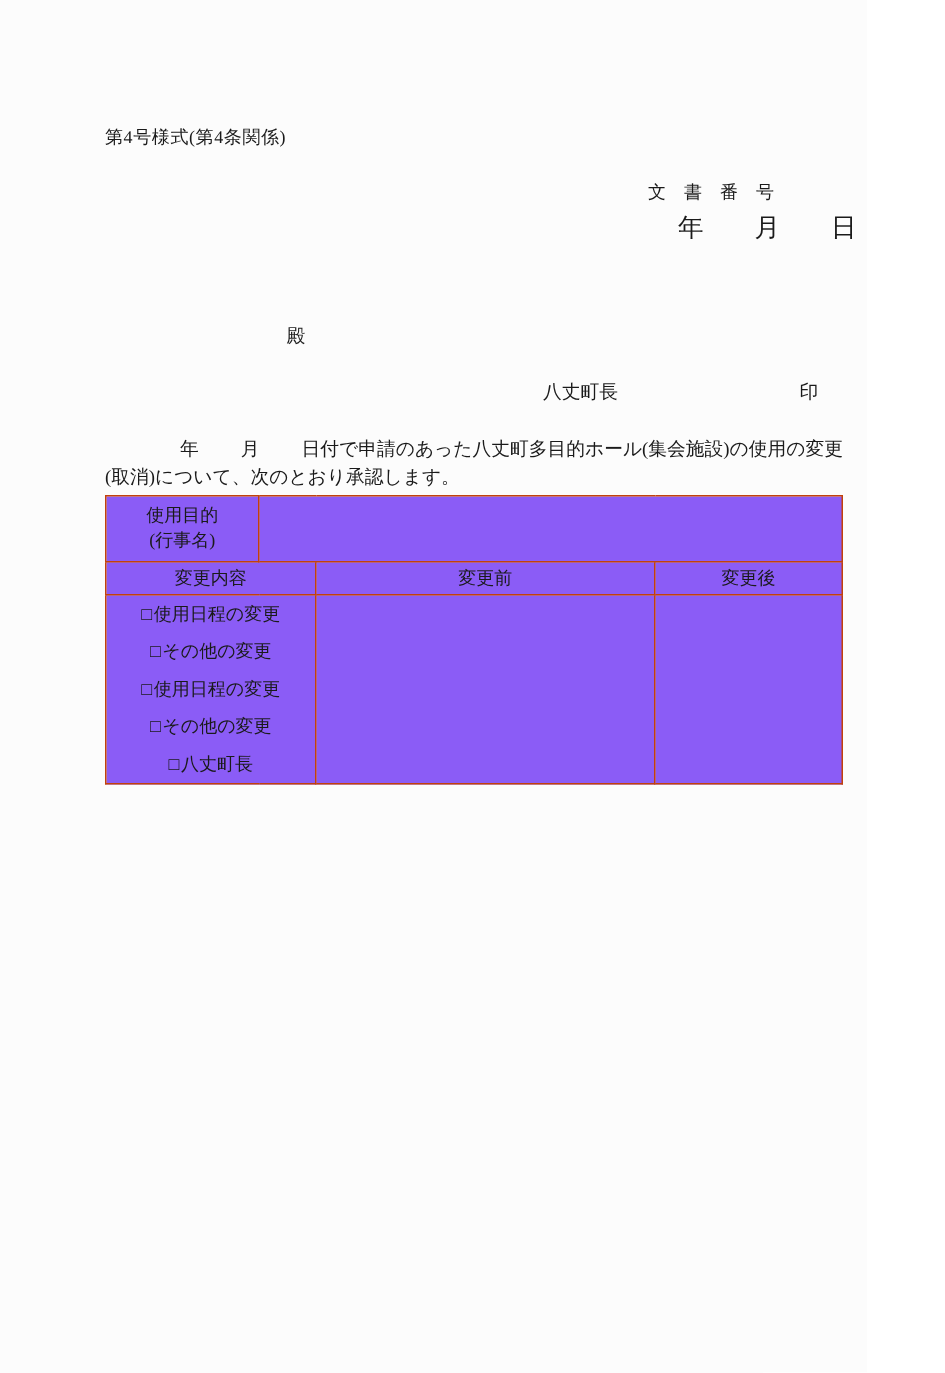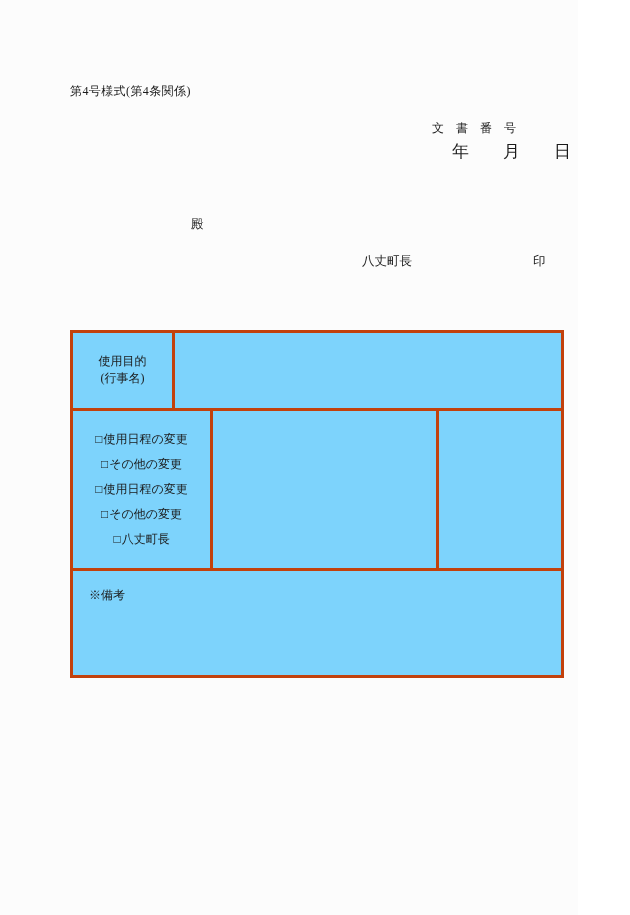--- a/index.html
+++ b/index.html
@@ -74,24 +74,24 @@
   
   #form-table {
     position: absolute;
     left: 70px; top: 330px;
     width: 491px;
     border-collapse: collapse;
     table-layout: fixed;
     font-size: 12px;
   }
   #form-table td {
-    border: 3px solid #c2410c;
-    padding: 16px;
+    border: 1px solid #c2410c;
+    padding: 0;
     vertical-align: top;
-    background: #7dd3fc;
+    background: #8b5cf6;
   }
   .cell-center {
     text-align: center;
     vertical-align: middle !important;
   }
   .purpose-label {
     line-height: 17px;
     padding: 4px 0 5px 0;
   }
   .col-head {
@@ -131,20 +131,24 @@
   <div class="abs" id="doc-date">年　　月　　日</div>
 
 
   <div class="abs" id="addressee-suffix">殿</div>
 
   <div class="abs" id="issuer-row">
     <span class="issuer-name">八丈町長</span>
     <span class="seal">印</span>
   </div>
 
+  <div id="body-paragraph">
+    <span class="indent"></span><span>年</span><span class="gap-a"></span><span>月</span><span class="gap-b"></span><span>日付で申請のあった八丈町多目的ホール(集会施設)の使用の変更</span><br>
+    <span>(取消)について、次のとおり承認します。</span>
+  </div>
 
   <table id="form-table">
     <colgroup>
       <col style="width:102px">
       <col style="width:38px">
       <col style="width:226px">
       <col style="width:125px">
     </colgroup>
     <tbody>
 
@@ -153,20 +157,25 @@
           <div class="purpose-label">
             <span>使用目的</span><br>
             <span>(行事名)</span>
           </div>
         </td>
         <td colspan="3">
           <span class="blank-fill"></span>
         </td>
       </tr>
 
+      <tr>
+        <td colspan="2" class="col-head">変更内容</td>
+        <td class="col-head">変更前</td>
+        <td class="col-head">変更後</td>
+      </tr>
 
       <tr>
         <td colspan="2" class="checkbox-cell">
           <div class="cb-item">
             <span class="cb-box">□</span><span>使用日程の変更</span>
           </div>
           <div class="cb-item">
             <span class="cb-box">□</span><span>その他の変更</span>
           </div>
           <div class="cb-item">
@@ -180,22 +189,16 @@
           </div>
         </td>
         <td>
           <span class="blank-fill"></span>
         </td>
         <td>
           <span class="blank-fill"></span>
         </td>
       </tr>
 
-      <tr>
-        <td colspan="4" class="remarks-cell">
-          <span class="remarks-label">※備考</span>
-          <span class="blank-fill"></span>
-        </td>
-      </tr>
     </tbody>
   </table>
 
 </div>
 
 </body></html>

